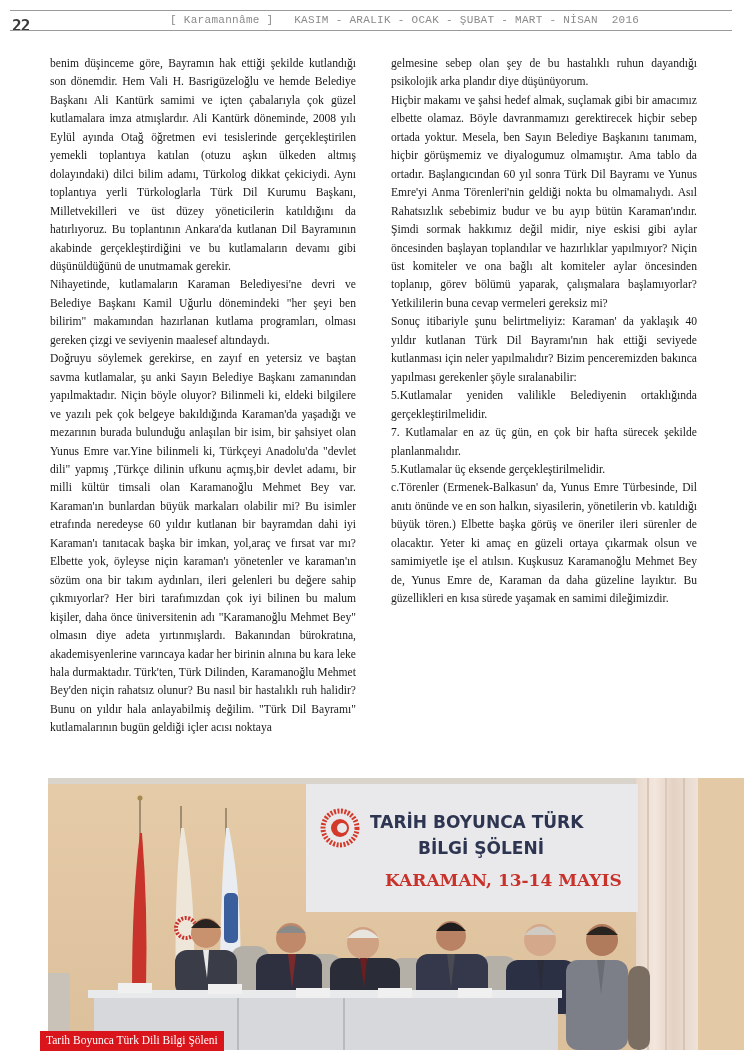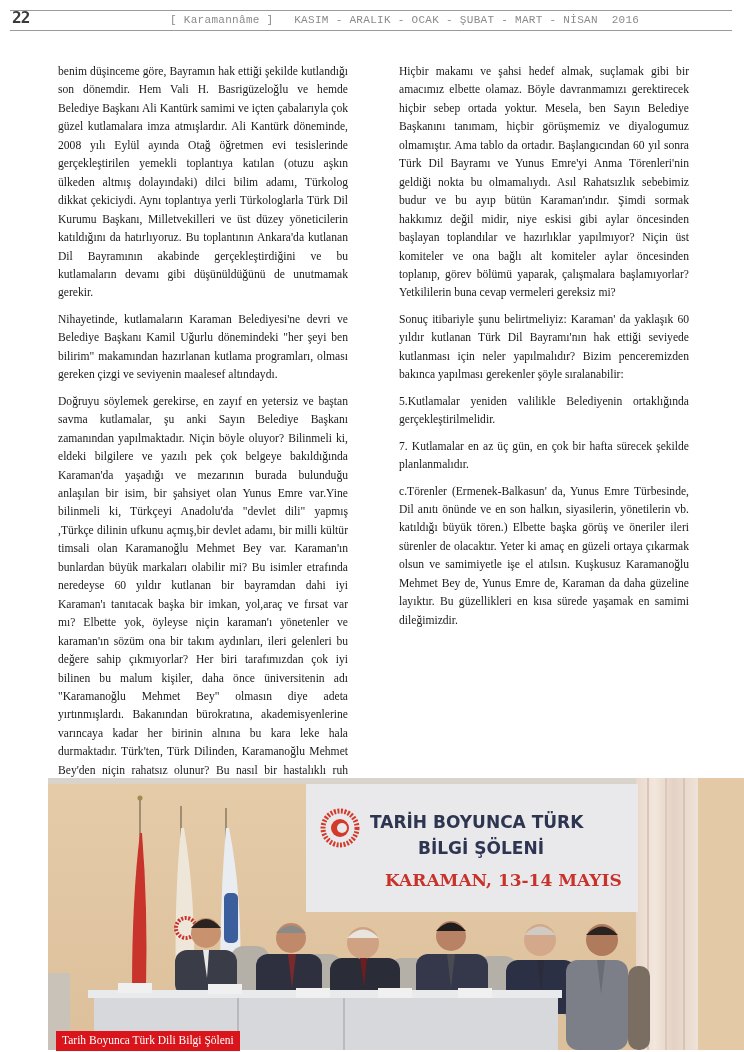--- a/index.html
+++ b/index.html
@@ -1,47 +1,49 @@
 <!DOCTYPE html>
 <html><head>
 <meta charset="utf-8">
 <style>
   html,body{margin:0;padding:0;background:#ffffff;}
   body{width:744px;height:1052px;position:relative;overflow:hidden;font-family:"Liberation Serif","DejaVu Serif",serif;color:#1a1a1a;}
   .hdr-line{position:absolute;left:10px;width:722px;height:1px;background:#9a9a9a;}
   .hdr-line.top{top:10px;}
   .hdr-line.bot{top:30px;}
-  .page-num{position:absolute;left:12px;top:8px;font-family:"DejaVu Sans Mono","Liberation Mono",monospace;font-size:16px;font-weight:bold;color:#3a3a3a;letter-spacing:-1px;}
+  .page-num{position:absolute;left:12px;top:16px;font-family:"DejaVu Sans Mono","Liberation Mono",monospace;font-size:16px;font-weight:bold;color:#3a3a3a;letter-spacing:-1px;}
   .running-head{position:absolute;left:170px;top:14px;font-family:"Liberation Mono","DejaVu Sans Mono",monospace;font-size:11px;color:#8a8a8a;letter-spacing:0.3px;white-space:pre;}
   .col{position:absolute;top:55px;font-size:11.6px;line-height:18.45px;text-align:justify;}
   .col.left{left:50px;width:306px;}
   .col.right{left:391px;width:306px;}
-  .col p{margin:8px;}
+  .col p{margin:0;}
   .photo{position:absolute;left:48px;top:778px;width:710px;height:272px;overflow:hidden;background:#e4c9a6;}
-  .caption{position:absolute;left:56px;top:1031px;background:#d9141b;color:#ffffff;font-size:11.5px;padding:2px 6px 3px 6px;line-height:15px;}
+  .caption{position:absolute;left:40px;top:1031px;background:#d9141b;color:#ffffff;font-size:11.5px;padding:2px 6px 3px 6px;line-height:15px;}
 </style>
 </head>
 <body>
 
 <div class="hdr-line top"></div>
 <div class="page-num">22</div>
 <div class="running-head">[ Karamannâme ]   KASIM - ARALIK - OCAK - ŞUBAT - MART - NİSAN  2016</div>
 <div class="hdr-line bot"></div>
 
 <div class="col left">
   <p>benim düşinceme göre, Bayramın hak ettiği şekilde kutlandığı son dönemdir. Hem Vali H. Basrigüzeloğlu ve hemde Belediye Başkanı Ali Kantürk samimi ve içten çabalarıyla çok güzel kutlamalara imza atmışlardır. Ali Kantürk döneminde, 2008 yılı Eylül ayında Otağ öğretmen evi tesislerinde gerçekleştirilen yemekli toplantıya katılan (otuzu aşkın ülkeden altmış dolayındaki) dilci bilim adamı, Türkolog dikkat çekiciydi. Aynı toplantıya yerli Türkologlarla Türk Dil Kurumu Başkanı, Milletvekilleri ve üst düzey yöneticilerin katıldığını da hatırlıyoruz. Bu toplantının Ankara'da kutlanan Dil Bayramının akabinde gerçekleştirdiğini ve bu kutlamaların devamı gibi düşünüldüğünü de unutmamak gerekir.</p>
   <p>Nihayetinde, kutlamaların Karaman Belediyesi'ne devri ve Belediye Başkanı Kamil Uğurlu dönemindeki "her şeyi ben bilirim" makamından hazırlanan kutlama programları, olması gereken çizgi ve seviyenin maalesef altındaydı.</p>
   <p>Doğruyu söylemek gerekirse, en zayıf en yetersiz ve baştan savma kutlamalar, şu anki Sayın Belediye Başkanı zamanından yapılmaktadır. Niçin böyle oluyor? Bilinmeli ki, eldeki bilgilere ve yazılı pek çok belgeye bakıldığında Karaman'da yaşadığı ve mezarının burada bulunduğu anlaşılan bir isim, bir şahsiyet olan Yunus Emre var.Yine bilinmeli ki, Türkçeyi Anadolu'da "devlet dili" yapmış ,Türkçe dilinin ufkunu açmış,bir devlet adamı, bir milli kültür timsali olan Karamanoğlu Mehmet Bey var. Karaman'ın bunlardan büyük markaları olabilir mi? Bu isimler etrafında neredeyse 60 yıldır kutlanan bir bayramdan dahi iyi Karaman'ı tanıtacak başka bir imkan, yol,araç ve fırsat var mı? Elbette yok, öyleyse niçin karaman'ı yönetenler ve karaman'ın sözüm ona bir takım aydınları, ileri gelenleri bu değere sahip çıkmıyorlar? Her biri tarafımızdan çok iyi bilinen bu malum kişiler, daha önce üniversitenin adı "Karamanoğlu Mehmet Bey" olmasın diye adeta yırtınmışlardı. Bakanından bürokratına, akademisyenlerine varıncaya kadar her birinin alnına bu kara leke hala durmaktadır. Türk'ten, Türk Dilinden, Karamanoğlu Mehmet Bey'den niçin rahatsız olunur? Bu nasıl bir hastalıklı ruh halidir? Bunu on yıldır hala anlayabilmiş değilim. "Türk Dil Bayramı" kutlamalarının bugün geldiği içler acısı noktaya</p>
 </div>
 
 <div class="col right">
+  <p>gelmesine sebep olan şey de bu hastalıklı ruhun dayandığı psikolojik arka plandır diye düşünüyorum.</p>
   <p>Hiçbir makamı ve şahsi hedef almak, suçlamak gibi bir amacımız elbette olamaz. Böyle davranmamızı gerektirecek hiçbir sebep ortada yoktur. Mesela, ben Sayın Belediye Başkanını tanımam, hiçbir görüşmemiz ve diyalogumuz olmamıştır. Ama tablo da ortadır. Başlangıcından 60 yıl sonra Türk Dil Bayramı ve Yunus Emre'yi Anma Törenleri'nin geldiği nokta bu olmamalıydı. Asıl Rahatsızlık sebebimiz budur ve bu ayıp bütün Karaman'ındır. Şimdi sormak hakkımız değil midir, niye eskisi gibi aylar öncesinden başlayan toplandılar ve hazırlıklar yapılmıyor? Niçin üst komiteler ve ona bağlı alt komiteler aylar öncesinden toplanıp, görev bölümü yaparak, çalışmalara başlamıyorlar? Yetkililerin buna cevap vermeleri gereksiz mi?</p>
-  <p>Sonuç itibariyle şunu belirtmeliyiz: Karaman' da yaklaşık 60 yıldır kutlanan Türk Dil Bayramı'nın hak ettiği seviyede kutlanması için neler yapılmalıdır? Bizim penceremizden bakınca yapılması gerekenler şöyle sıralanabilir:</p>
+  <p>Sonuç itibariyle şunu belirtmeliyiz: Karaman' da yaklaşık 40 yıldır kutlanan Türk Dil Bayramı'nın hak ettiği seviyede kutlanması için neler yapılmalıdır? Bizim penceremizden bakınca yapılması gerekenler şöyle sıralanabilir:</p>
   <p>5.Kutlamalar yeniden valilikle Belediyenin ortaklığında gerçekleştirilmelidir.</p>
   <p>7. Kutlamalar en az üç gün, en çok bir hafta sürecek şekilde planlanmalıdır.</p>
+  <p>5.Kutlamalar üç eksende gerçekleştirilmelidir.</p>
   <p>c.Törenler (Ermenek-Balkasun' da, Yunus Emre Türbesinde, Dil anıtı önünde ve en son halkın, siyasilerin, yönetilerin vb. katıldığı büyük tören.) Elbette başka görüş ve öneriler ileri sürenler de olacaktır. Yeter ki amaç en güzeli ortaya çıkarmak olsun ve samimiyetle işe el atılsın. Kuşkusuz Karamanoğlu Mehmet Bey de, Yunus Emre de, Karaman da daha güzeline layıktır. Bu güzellikleri en kısa sürede yaşamak en samimi dileğimizdir.</p>
 </div>
 
 <div class="photo">
   <svg width="650" height="272" viewBox="0 0 650 272" xmlns="http://www.w3.org/2000/svg">
     <defs>
       <linearGradient id="wall" x1="0" y1="0" x2="0" y2="1">
         <stop offset="0" stop-color="#e6cba8"></stop>
         <stop offset="1" stop-color="#dcc09c"></stop>
       </linearGradient>

